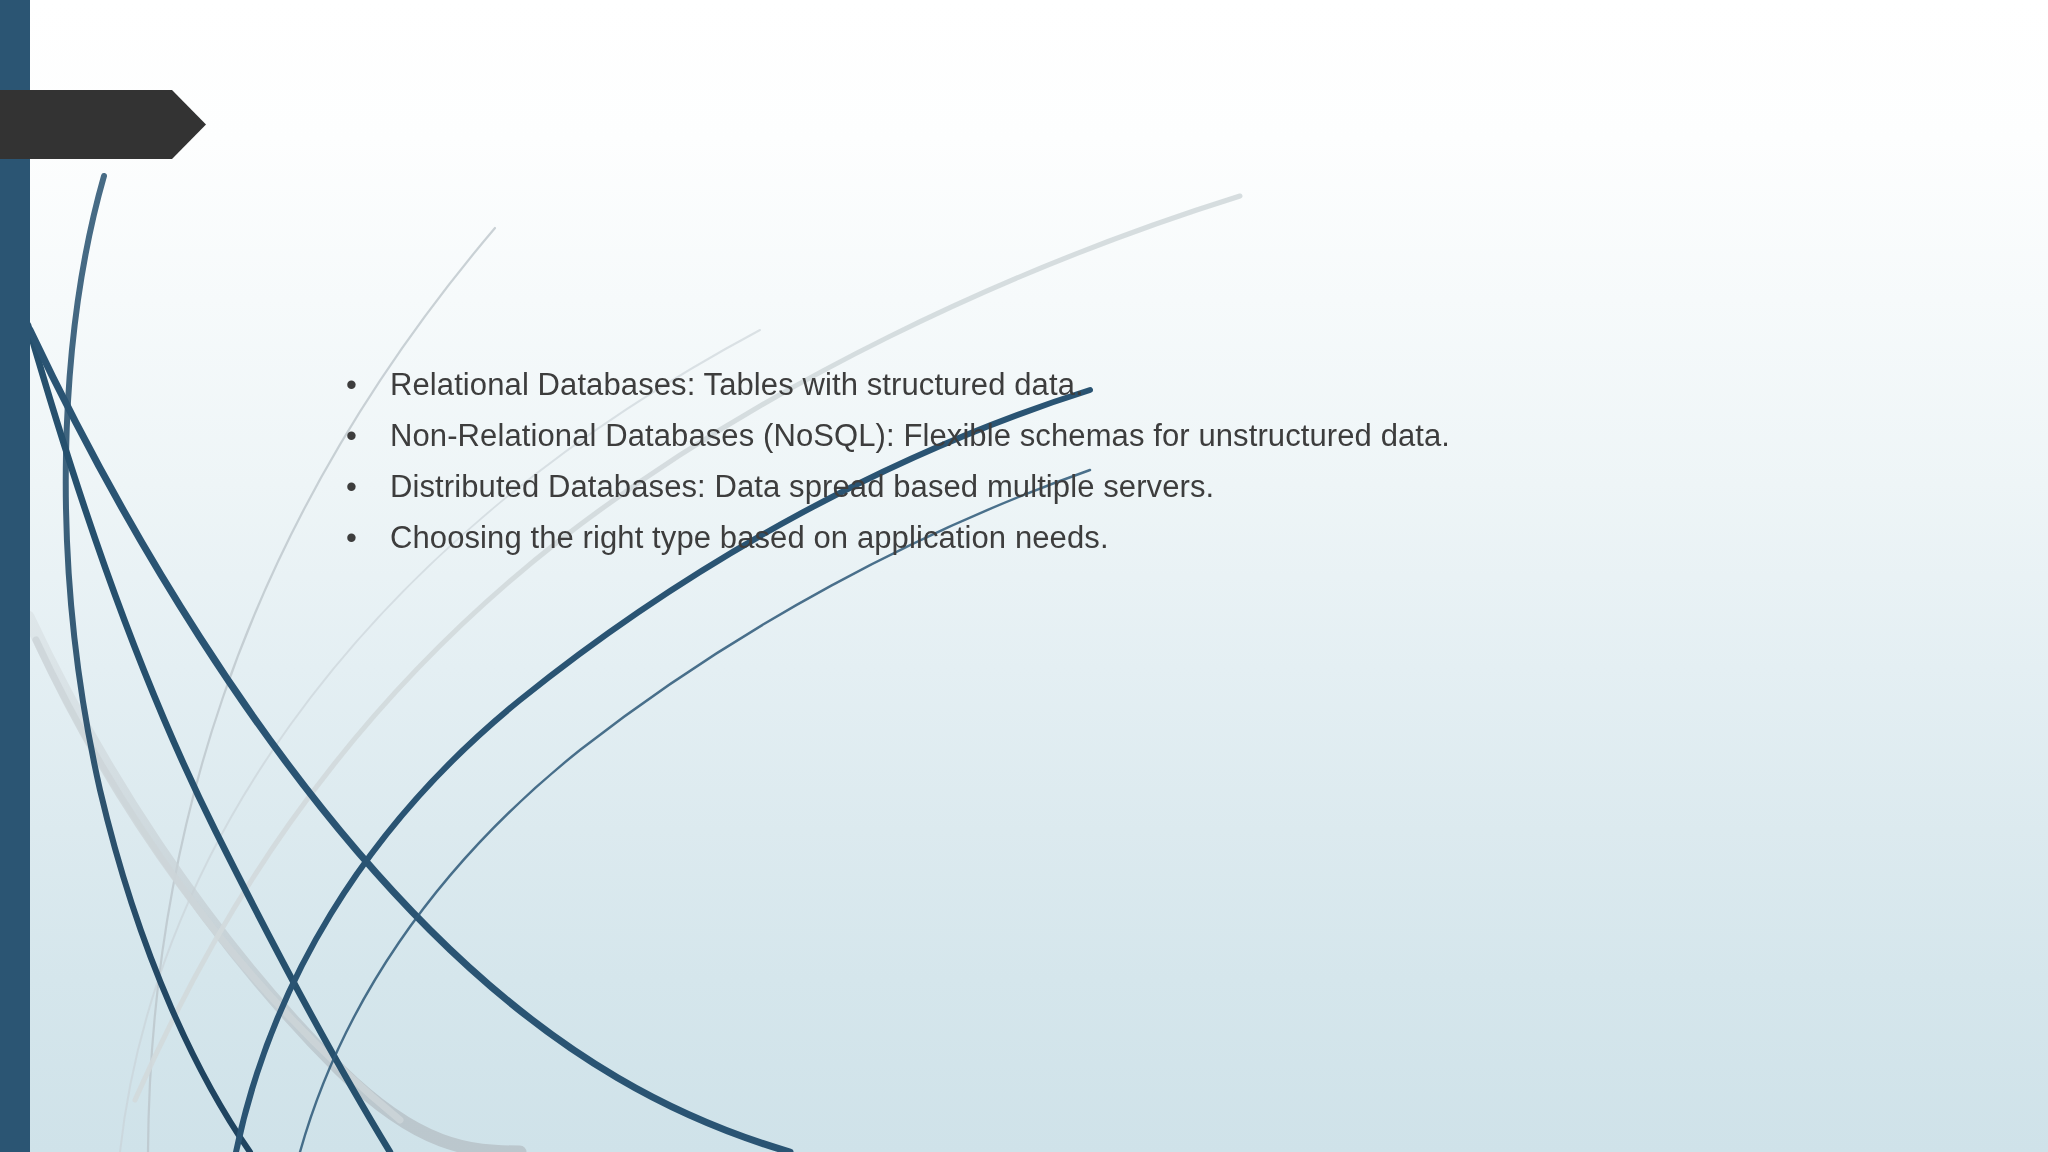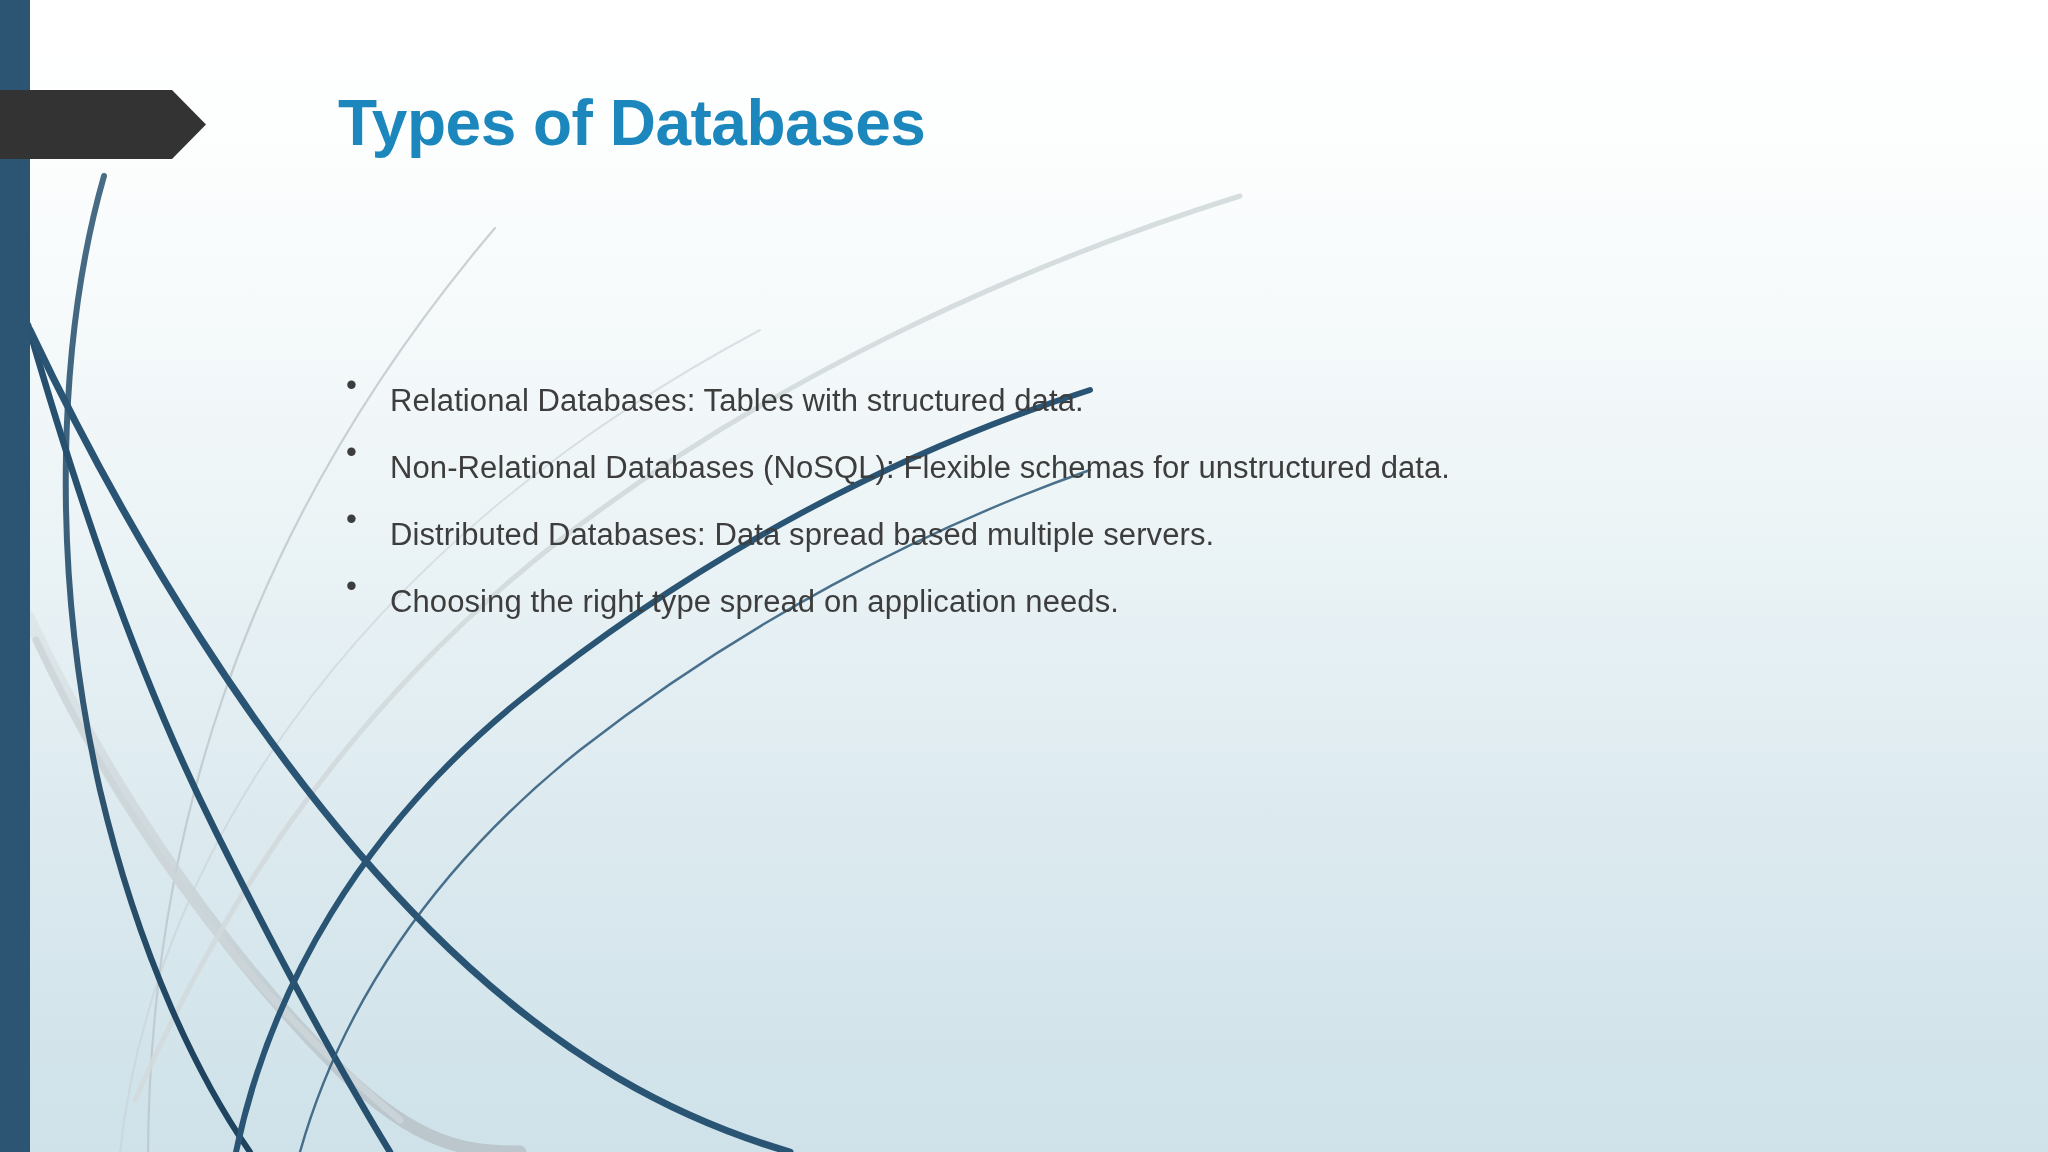--- a/index.html
+++ b/index.html
@@ -92,21 +92,20 @@
     padding-left: 8px;
     box-sizing: border-box;
   }
   .bullet-text {
     flex: 1 1 auto;
     color: #3d3d3d;
     font-size: 31px;
     line-height: 34px;
     letter-spacing: 0.1px;
     white-space: nowrap;
-    margin-top: 16px;
   }
 </style>
 </head>
 <body>
 
 <div id="slide">
 
   <svg id="wisp" viewBox="0 0 2048 1152" preserveAspectRatio="none" aria-hidden="true">
     <defs>
       <linearGradient id="gradDark1" x1="0" y1="0" x2="0.3" y2="1">
@@ -139,39 +138,38 @@
   </svg>
 
   <div class="left-bar"></div>
 
   <div class="arrow-banner">
     <svg width="206" height="69" viewBox="0 0 206 69" aria-hidden="true">
       <polygon points="0,0 172,0 206,34.5 172,69 0,69" fill="#333333"></polygon>
     </svg>
   </div>
 
-  <div class="title">Types of Databases</div>
 
   <div class="body-list">
 
     <div class="bullet-row">
       <span class="bullet-mark">•</span>
       <span class="bullet-text">Relational Databases: Tables with structured data.</span>
     </div>
 
     <div class="bullet-row">
       <span class="bullet-mark">•</span>
       <span class="bullet-text">Non-Relational Databases (NoSQL): Flexible schemas for unstructured data.</span>
     </div>
 
     <div class="bullet-row">
       <span class="bullet-mark">•</span>
       <span class="bullet-text">Distributed Databases: Data spread based multiple servers.</span>
     </div>
 
     <div class="bullet-row">
       <span class="bullet-mark">•</span>
-      <span class="bullet-text">Choosing the right type spread on application needs.</span>
+      <span class="bullet-text">Choosing the right type based on application needs.</span>
     </div>
 
   </div>
 
 </div>
 
 </body></html>

